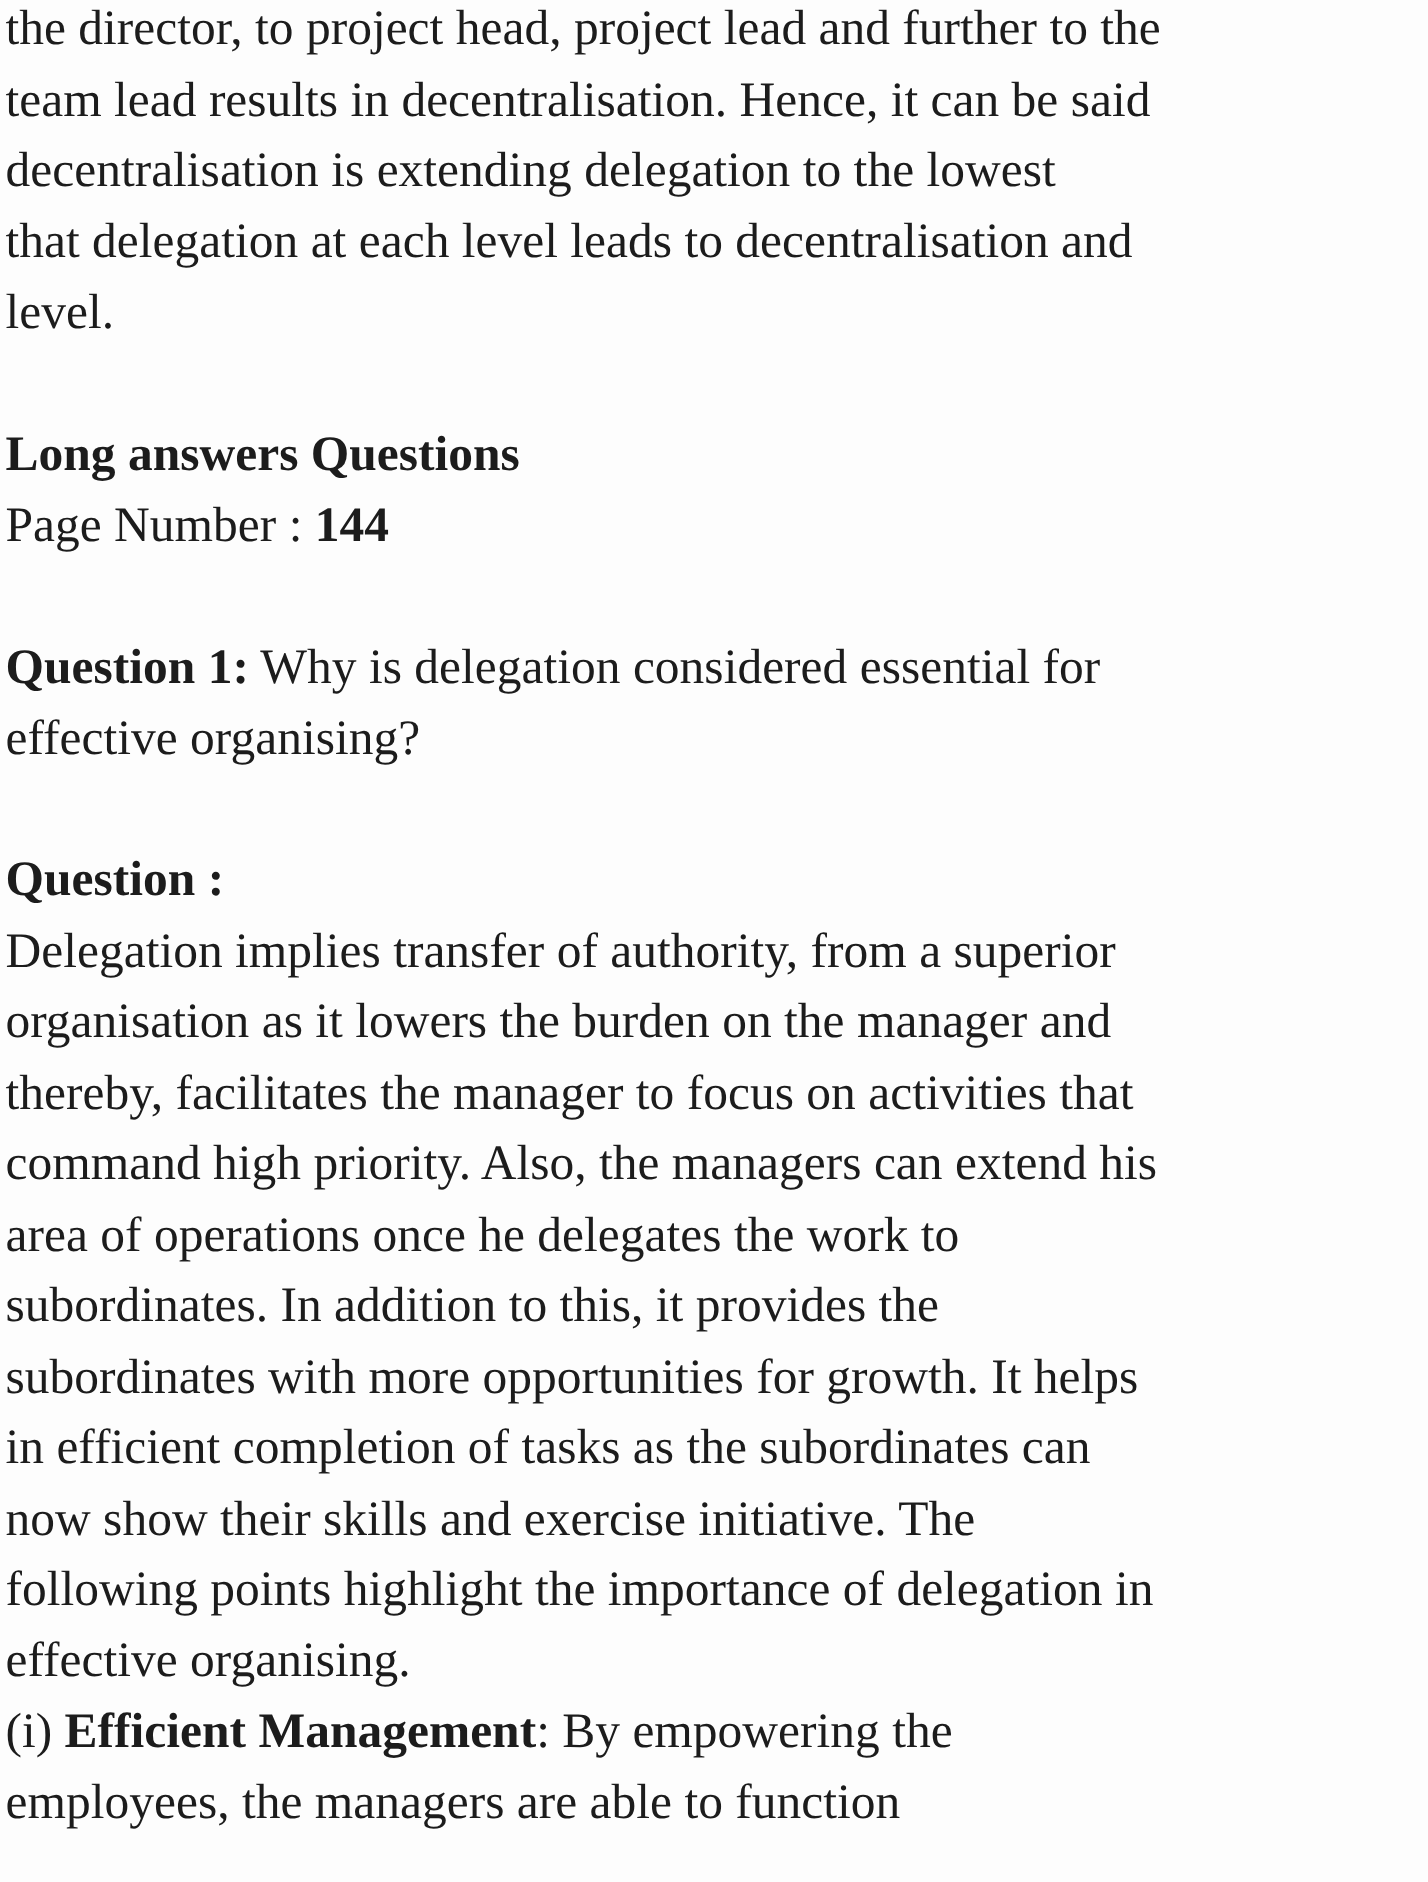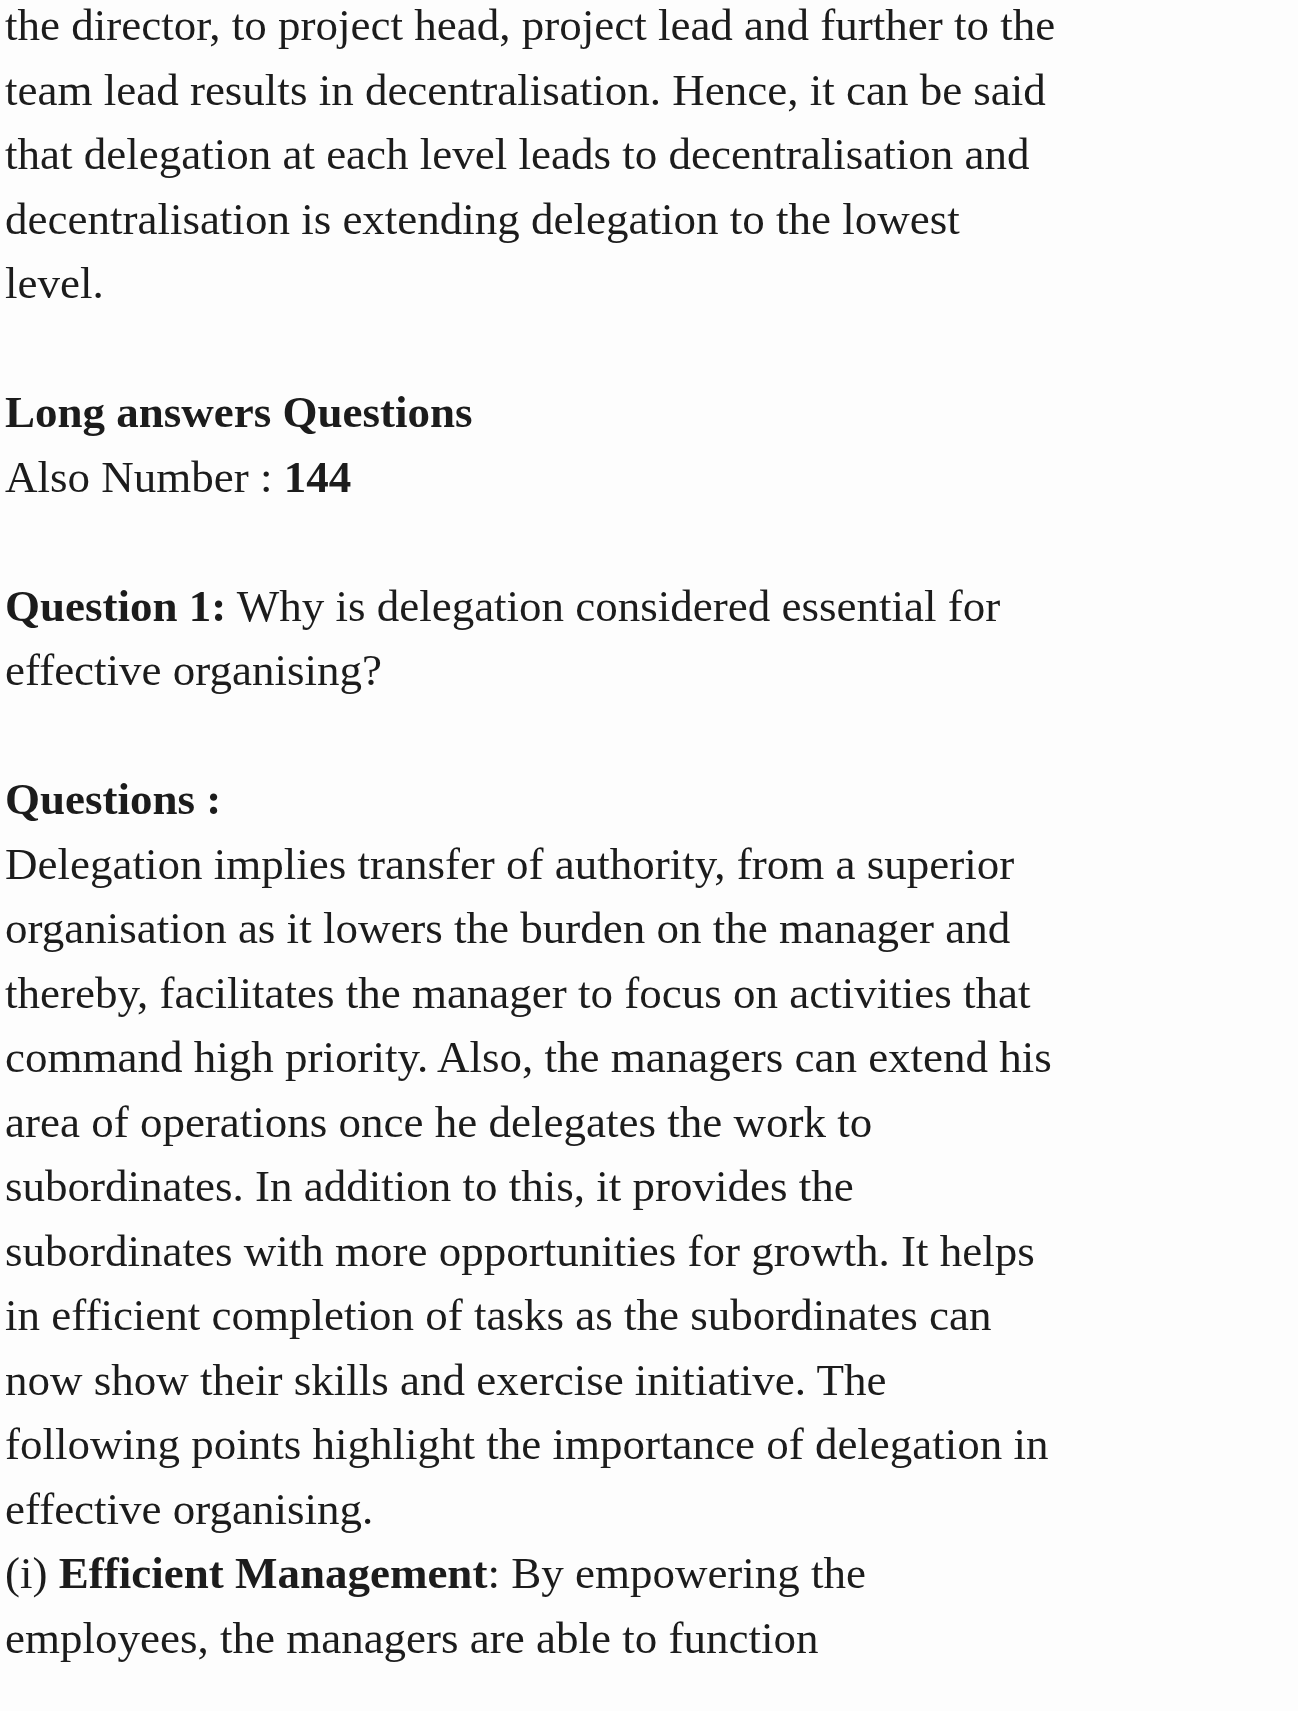--- a/index.html
+++ b/index.html
@@ -41,31 +41,31 @@
     font-weight: 700;
   }
 </style>
 </head>
 <body style="background: rgb(253, 253, 253);">
 
 <div class="page" style="background: rgb(253, 253, 253);">
   <div class="text-block" id="text-block" style="color: rgb(28, 28, 28);">
       <div class="line"><span class="seg-normal">the director, to project head, project lead and further to the</span></div>
       <div class="line"><span class="seg-normal">team lead results in decentralisation. Hence, it can be said</span></div>
+      <div class="line"><span class="seg-normal">decentralisation is extending delegation to the lowest</span></div>
       <div class="line"><span class="seg-normal">that delegation at each level leads to decentralisation and</span></div>
-      <div class="line"><span class="seg-normal">decentralisation is extending delegation to the lowest</span></div>
       <div class="line"><span class="seg-normal">level.</span></div>
       <div class="line">&nbsp;</div>
       <div class="line"><span class="seg-bold">Long answers Questions</span></div>
-      <div class="line"><span class="seg-normal">Also Number : </span><span class="seg-bold">144</span></div>
+      <div class="line"><span class="seg-normal">Page Number : </span><span class="seg-bold">144</span></div>
       <div class="line">&nbsp;</div>
       <div class="line"><span class="seg-bold">Question 1:</span><span class="seg-normal"> Why is delegation considered essential for</span></div>
       <div class="line"><span class="seg-normal">effective organising?</span></div>
       <div class="line">&nbsp;</div>
-      <div class="line"><span class="seg-bold">Questions :</span></div>
+      <div class="line"><span class="seg-bold">Question :</span></div>
       <div class="line"><span class="seg-normal">Delegation implies transfer of authority, from a superior</span></div>
       <div class="line"><span class="seg-normal">organisation as it lowers the burden on the manager and</span></div>
       <div class="line"><span class="seg-normal">thereby, facilitates the manager to focus on activities that</span></div>
       <div class="line"><span class="seg-normal">command high priority. Also, the managers can extend his</span></div>
       <div class="line"><span class="seg-normal">area of operations once he delegates the work to</span></div>
       <div class="line"><span class="seg-normal">subordinates. In addition to this, it provides the</span></div>
       <div class="line"><span class="seg-normal">subordinates with more opportunities for growth. It helps</span></div>
       <div class="line"><span class="seg-normal">in efficient completion of tasks as the subordinates can</span></div>
       <div class="line"><span class="seg-normal">now show their skills and exercise initiative. The</span></div>
       <div class="line"><span class="seg-normal">following points highlight the importance of delegation in</span></div>

